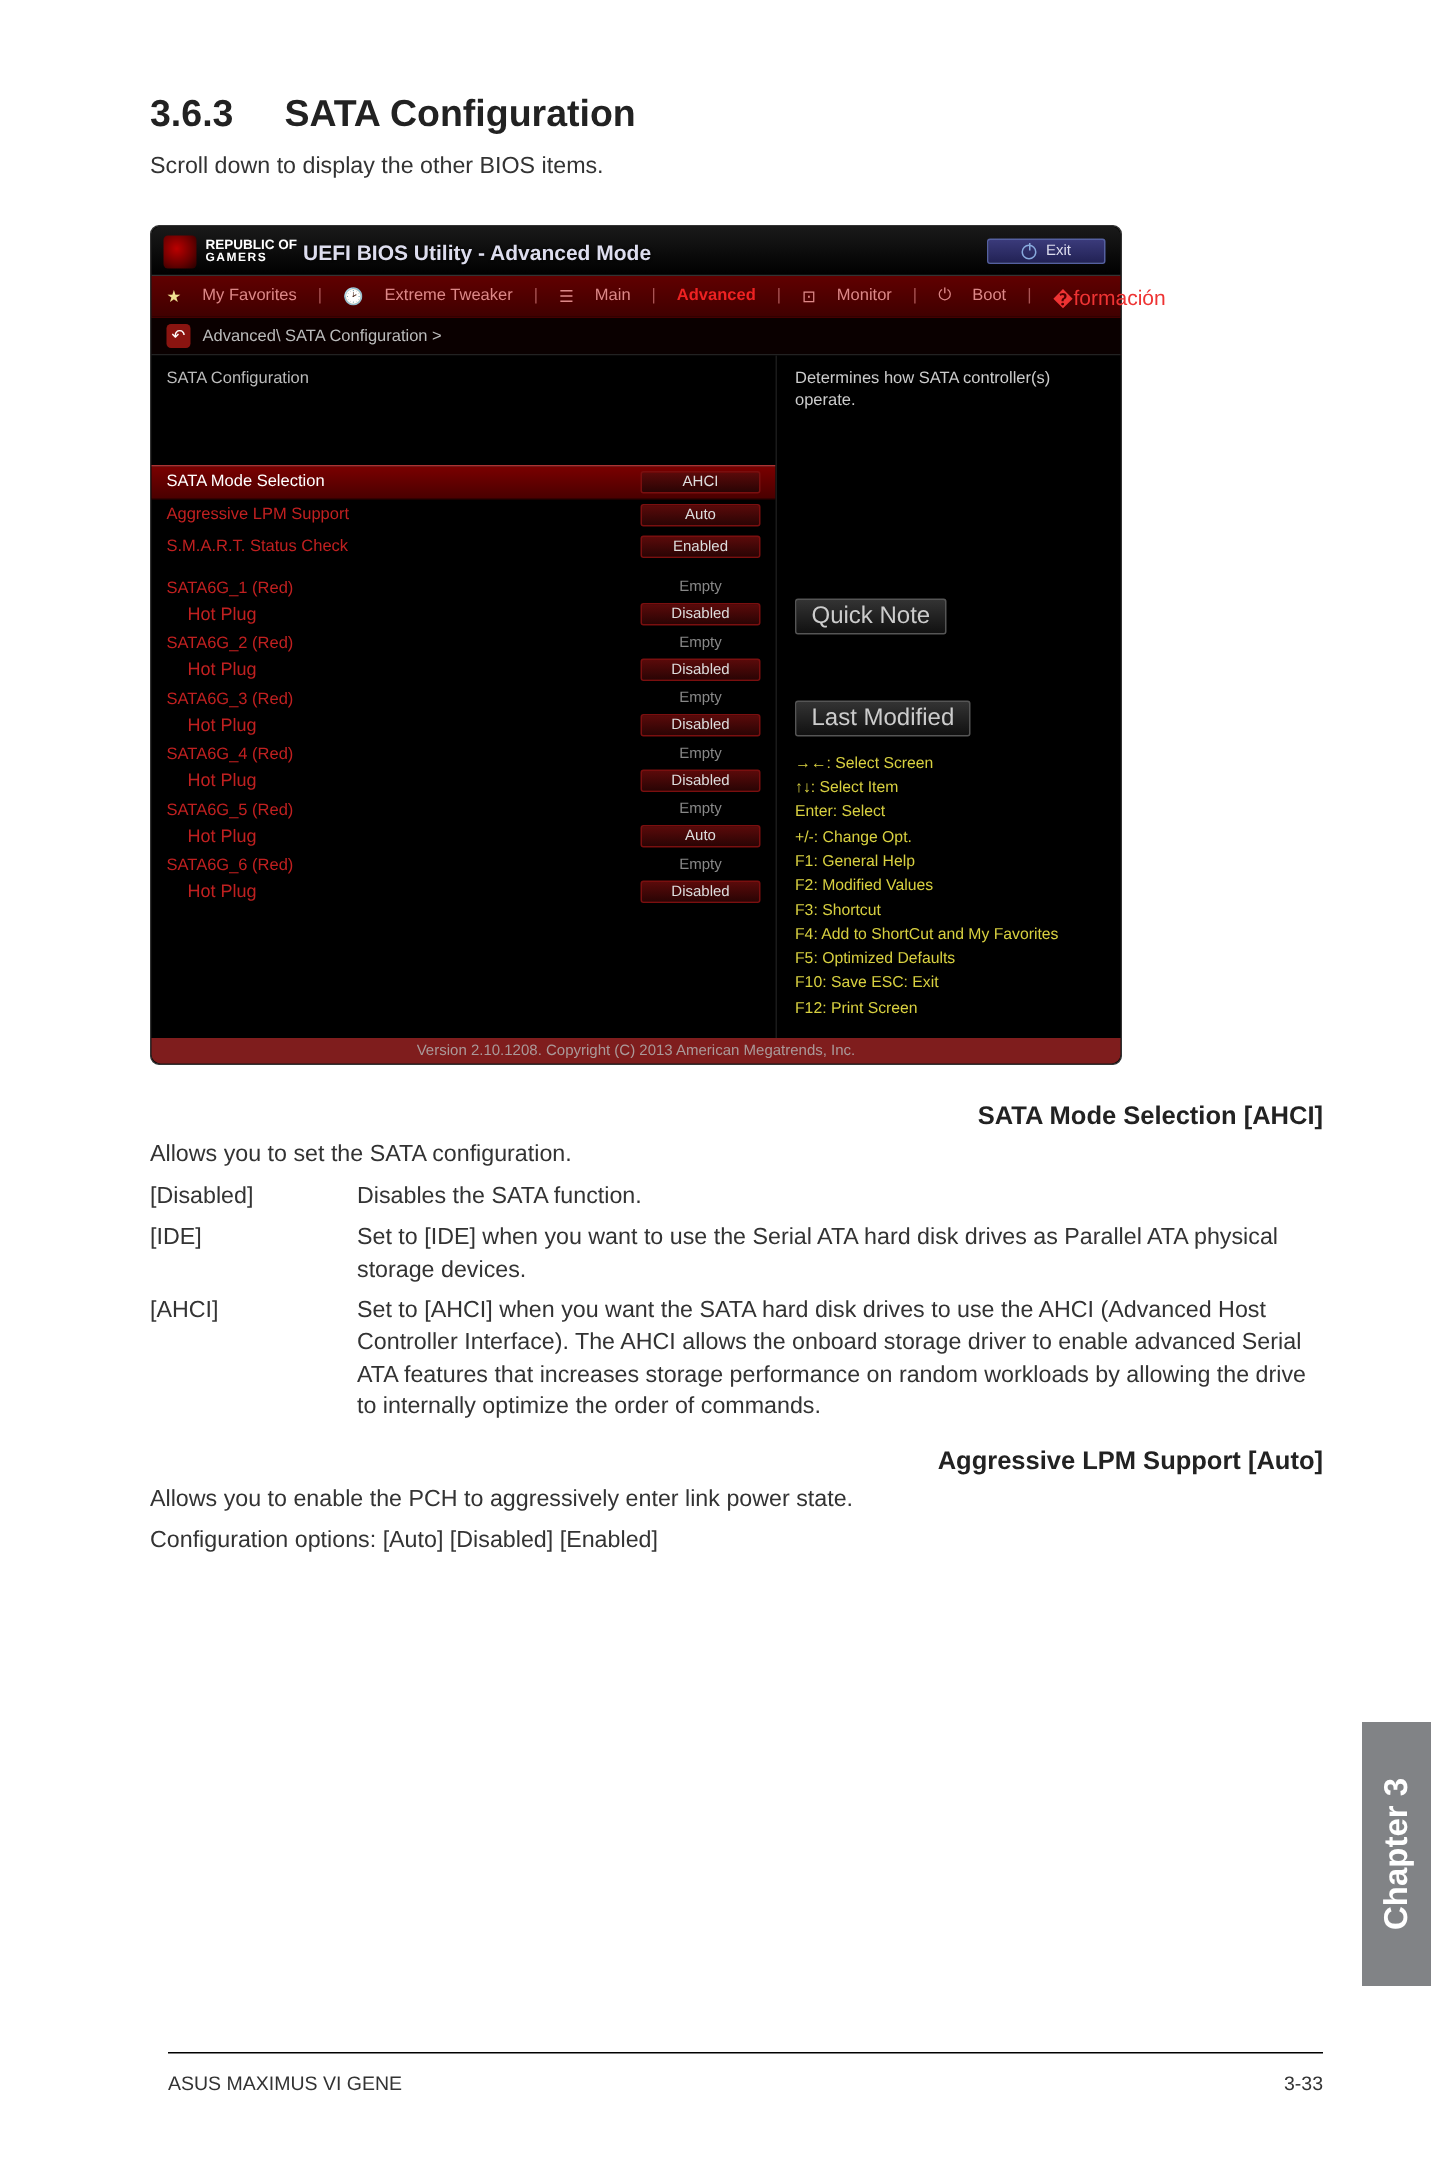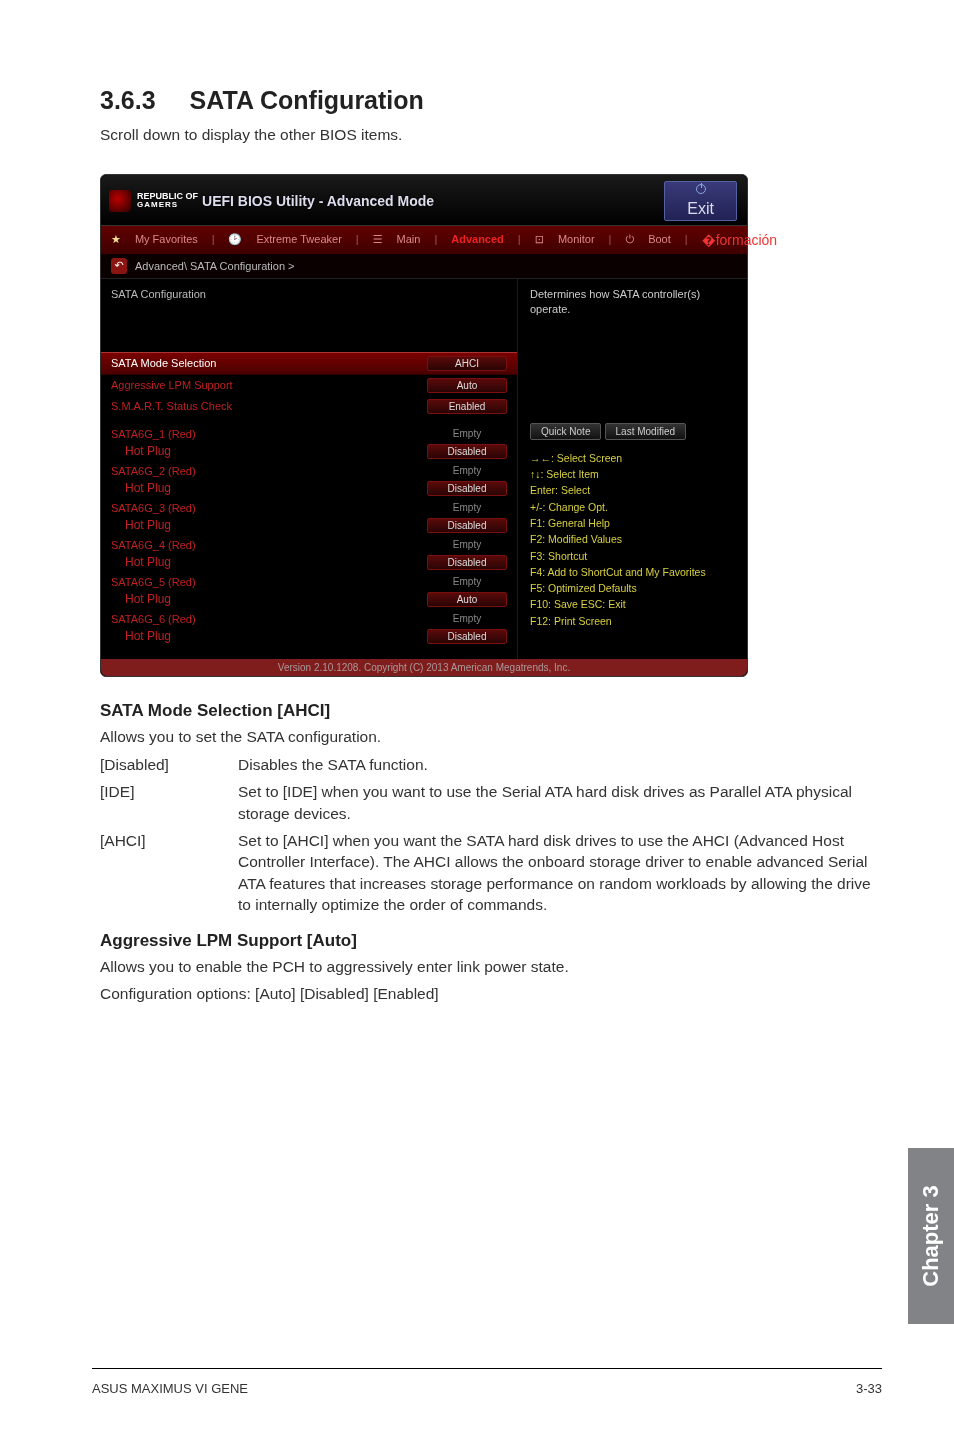--- a/index.html
+++ b/index.html
@@ -13,21 +13,21 @@
   }
   .page {
     padding: 62px 72px 0 100px;
   }
   .section-title {
     font-size: 25px;
     font-weight: bold;
     color: #222;
     margin-bottom: 10px;
   }
-  .section-num { display:inline-block; margin-right: 34px; margin-top: 24px; }
+  .section-num { display:inline-block; margin-right: 34px; }
   .intro {
     font-size: 15.5px;
     line-height: 1.35;
     color: #333;
     margin-bottom: 4px;
   }
   .intro b { font-weight: bold; }
   .intro2 {
     font-size: 15.5px;
     line-height: 1.35;
@@ -66,22 +66,22 @@
   .rog-text { font-size: 9px; font-weight:bold; color:#fff; line-height:1; }
   .rog-text .sub { font-size: 8px; color:#fff; letter-spacing:1px;}
   .bios-title { font-size: 14px; color:#dde; margin-left:4px; font-weight:bold; text-shadow:0 0 2px #000;}
   .exit-pill {
     margin-left:auto;
     background: linear-gradient(#3a3a7a,#222255);
     border:1px solid #5560a0;
     border-radius:2px;
     padding: 2px 22px;
     color:#dde;
-    font-size:16px;
-    display:flex; align-items:center; gap:6px;flex-direction:column;
+    font-size:10px;
+    display:flex; align-items:center; gap:6px;
   }
   .pwr-icon { width:10px;height:10px; border:1px solid #8ad; border-radius:50%; position:relative;}
   .pwr-icon:after{content:"";position:absolute;left:4px;top:-2px;width:1px;height:5px;background:#8ad;}
 
   .bios-tabs {
     display:flex; align-items:center;
     background: linear-gradient(#600000,#400000);
     border-bottom: 1px solid #400;
     padding: 4px 10px;
     font-size: 11px;
@@ -155,39 +155,39 @@
   }
   .group-row { display:flex; align-items:center; padding: 1px 10px 3px 24px; }
 
   .desc-text { color:#ccc; font-size:11px; line-height:1.35; min-height:110px;}
   .qn-pill, .lm-pill {
     display:inline-block;
     border:1px solid #555;
     background: linear-gradient(#333,#111);
     color:#ccc;
     padding:2px 10px;
-    font-size:10px;
+    font-size:16px;
     border-radius:2px;
-    margin-top:26px;
+    margin-top:44px;
   }
   .help-list { margin-top:10px; font-size:10.5px; line-height:1.55;}
   .help-list .y { color:#d8d040; }
 
   .bios-footer {
     background:#7f1d1d;
     color:#a99;
     font-size:10px;
     text-align:center;
     padding:3px 0;
     border-bottom-left-radius:6px;
     border-bottom-right-radius:6px;
   }
 
   
-  .h3 { font-size: 17px; font-weight:bold; color:#222; margin: 16px 0 6px 0;}
+  .h3 { font-size: 17px; font-weight:bold; color:#222; margin: 16px 0 6px 0; text-align: right;}
   .p  { font-size: 15.5px; color:#333; margin-bottom: 6px; line-height:1.35;}
   .optrow { display:flex; margin: 2px 0 6px 0; font-size:15.5px; line-height:1.38; color:#333;}
   .optkey { width: 138px; flex:none; }
   .optval { flex:1; }
 
   
   .chapter-tab {
     position:absolute;
     right:0;
     top: 1148px;
@@ -202,21 +202,21 @@
   .chapter-tab span {
     transform: rotate(-90deg);
     font-size: 22px;
     font-weight:bold;
     white-space:nowrap;
   }
 
   
   .page-footer {
     position:absolute;
-    left: 92px;
+    left: 112px;
     right: 72px;
     bottom: 42px;
     display:flex;
     justify-content:space-between;
     font-size: 13px;
     color:#333;
     border-top:1px solid #000;
     padding-top:12px;
   }
 </style>

